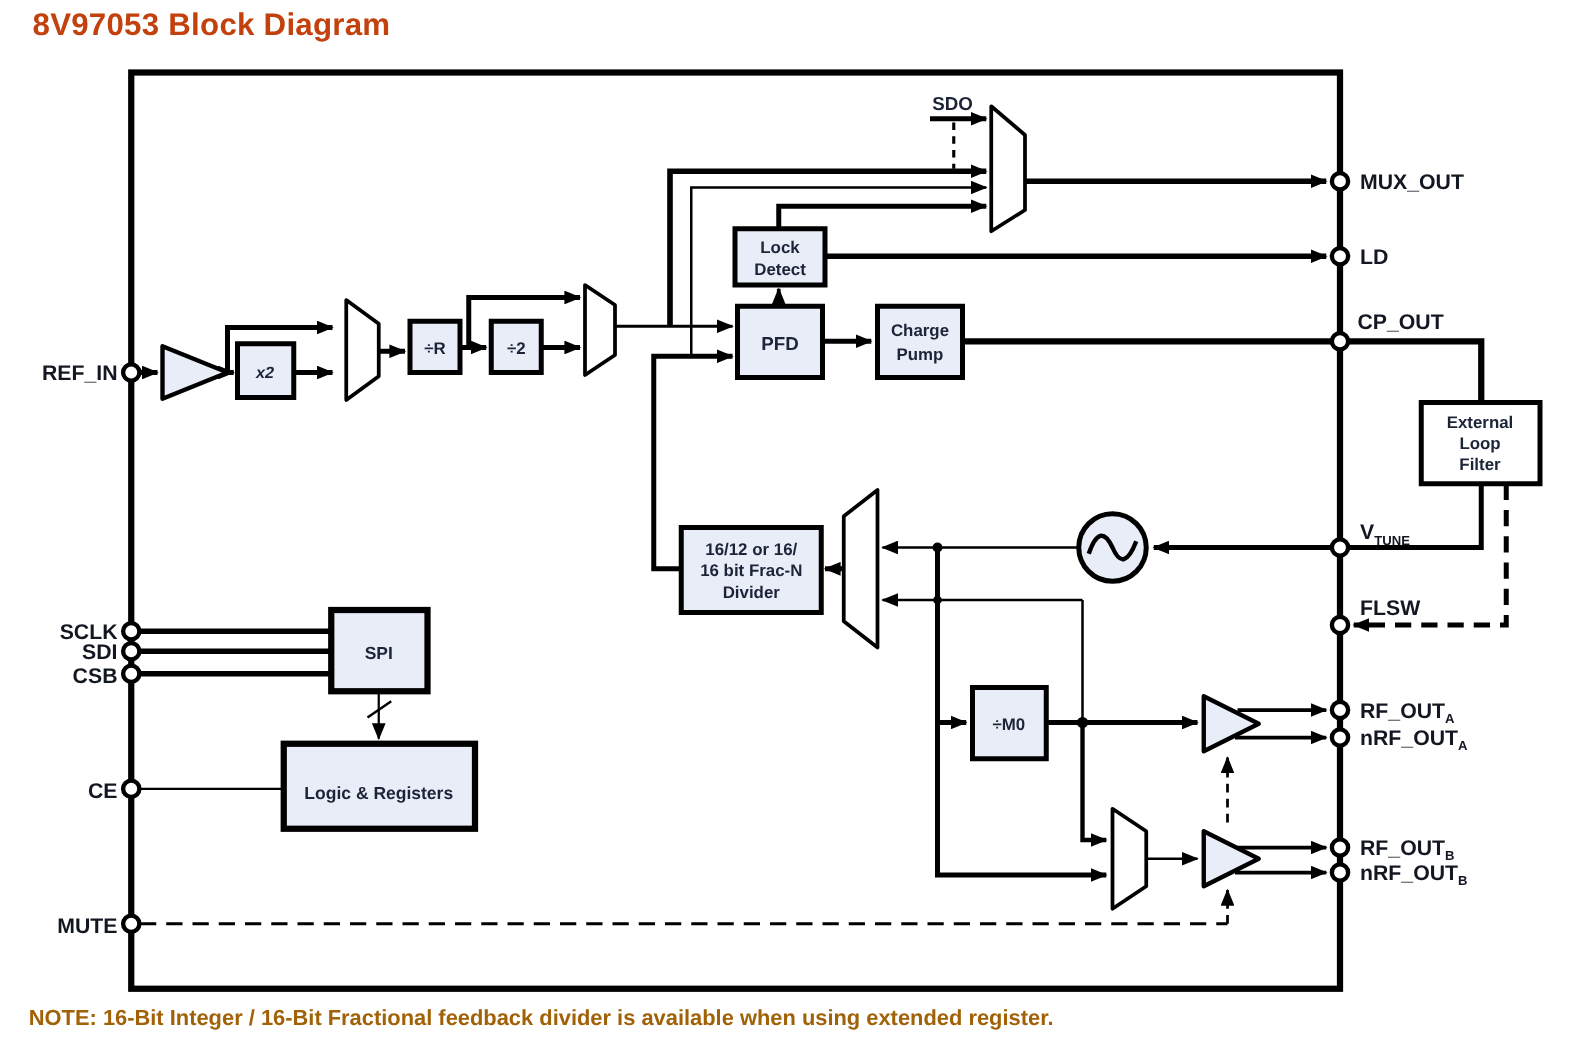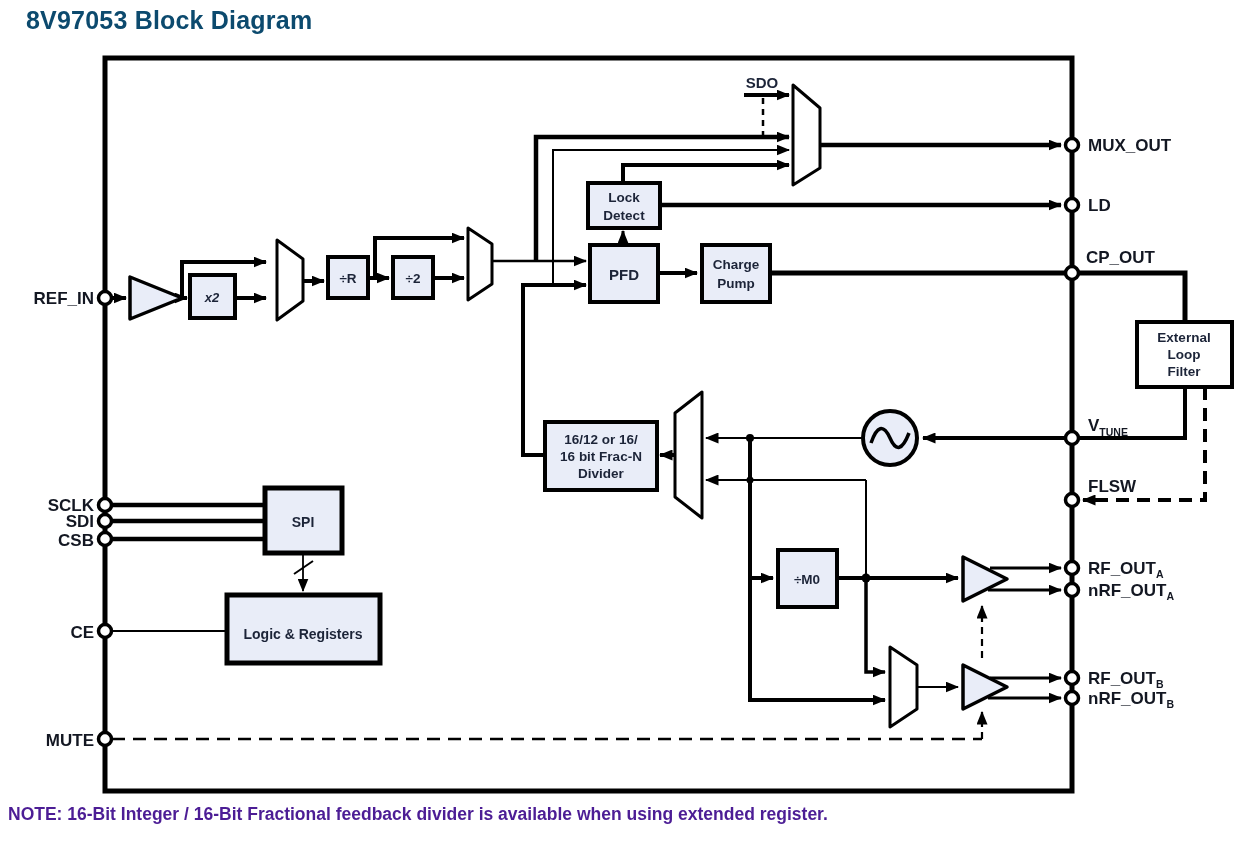--- a/index.html
+++ b/index.html
@@ -1,19 +1,19 @@
 <!DOCTYPE html>
 <html><head>
 <meta charset="utf-8">
 <style>
   html,body{margin:0;padding:0;background:#ffffff;}
   #page{position:relative;width:1256px;height:848px;background:#ffffff;overflow:hidden;
         font-family:"Liberation Sans",sans-serif;}
-  #title{position:absolute;left:26px;top:6px;font-size:25px;font-weight:bold;color:#0c4a6e;letter-spacing:0.2px;}
-  #note{position:absolute;left:8px;top:804px;font-size:17.5px;font-weight:bold;color:#4c1d95;}
+  #title{position:absolute;left:26px;top:6px;font-size:25px;font-weight:bold;color:#c2410c;letter-spacing:0.2px;}
+  #note{position:absolute;left:23px;top:804px;font-size:17.5px;font-weight:bold;color:#a16207;}
   svg{position:absolute;left:0;top:0;}
   .w{stroke:#000;fill:none;}
   .w18{stroke-width:1.8;} .w2{stroke-width:2;} .w22{stroke-width:2.2;} .w25{stroke-width:2.5;}
   .w3{stroke-width:3;} .w35{stroke-width:3.5;} .w4{stroke-width:4;} .w45{stroke-width:4.5;} .w5{stroke-width:5;}
   .dash-lg{stroke-dasharray:13 8;} .dash-md{stroke-dasharray:7 5;} .dash-sm{stroke-dasharray:6 5;}
   .blk{fill:#e9edf8;stroke:#000;stroke-width:4;}
   .blk5{fill:#e9edf8;stroke:#000;stroke-width:5;}
   .whitebox{fill:#ffffff;stroke:#000;stroke-width:4;}
   .mux{fill:#ffffff;stroke:#000;stroke-width:3;stroke-linejoin:round;}
   .buf{fill:#e9edf8;stroke:#000;stroke-width:3.5;stroke-linejoin:round;}

